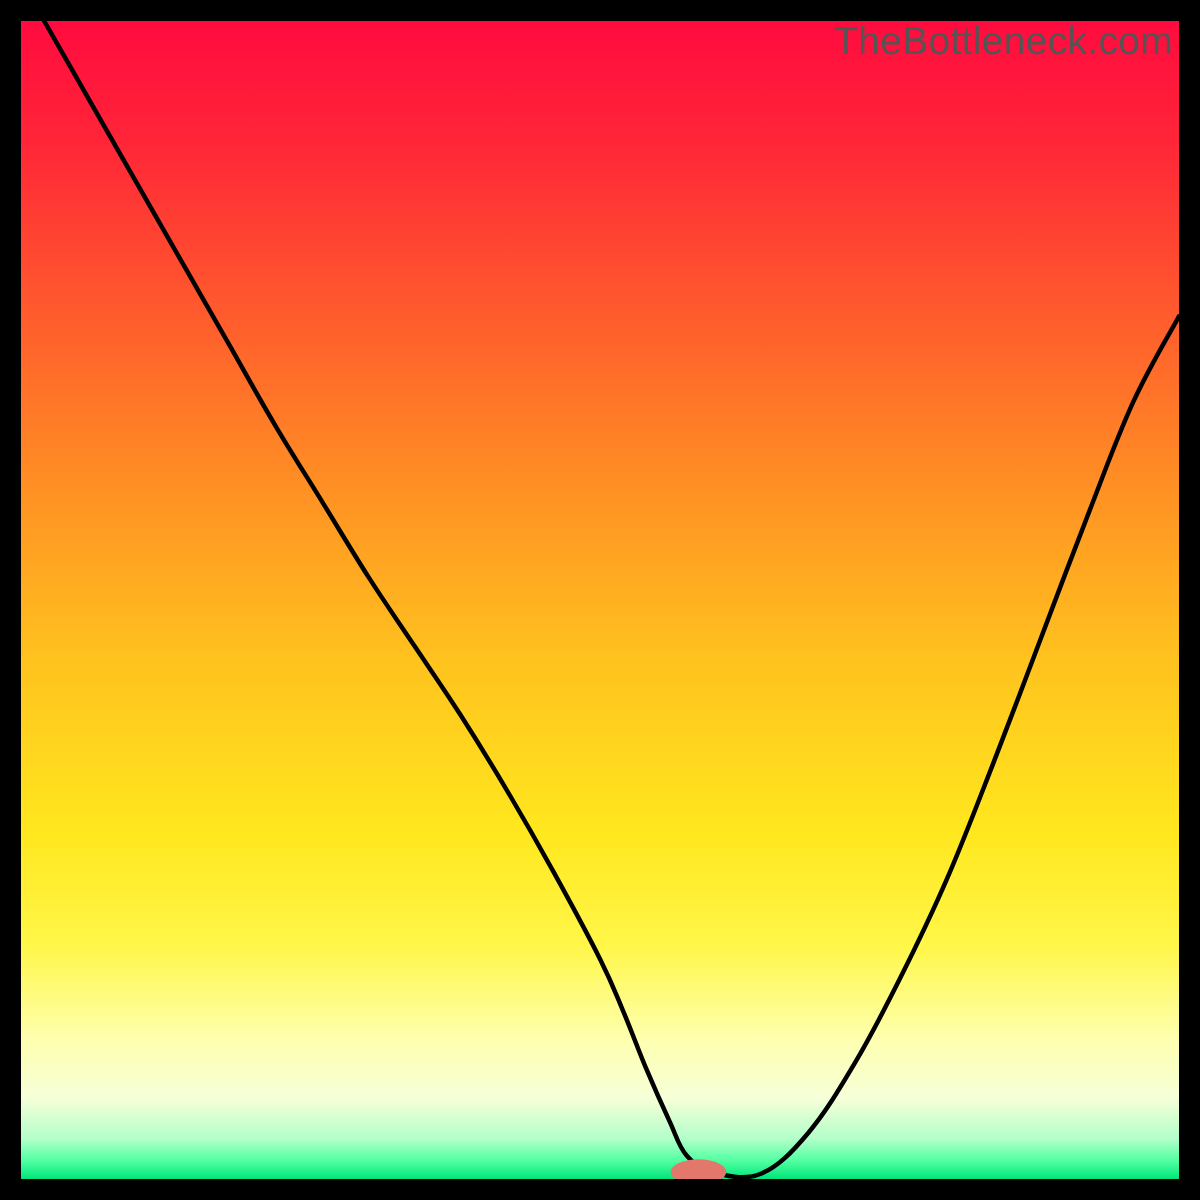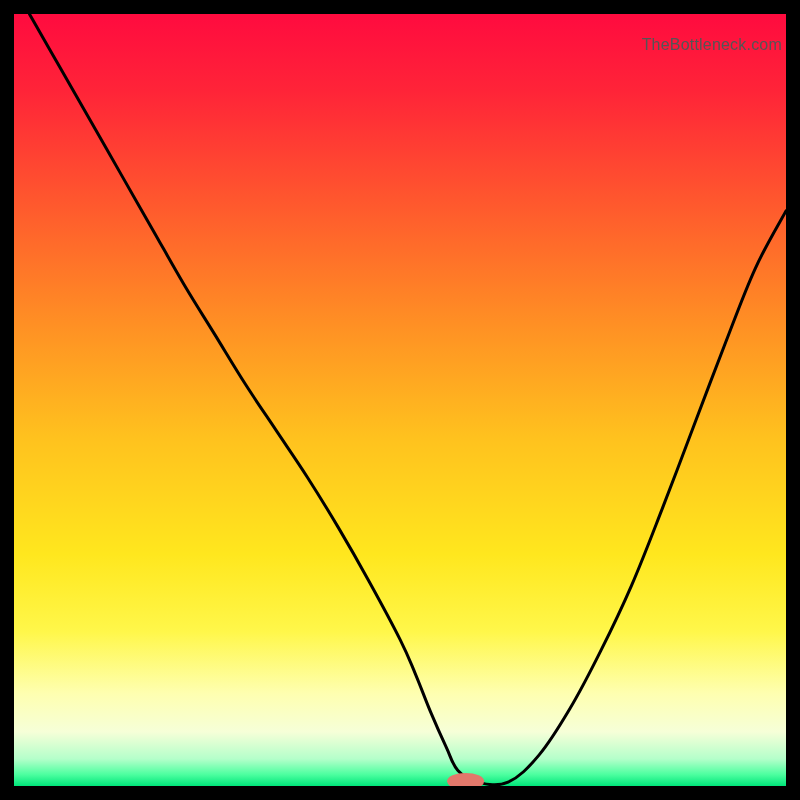--- a/index.html
+++ b/index.html
@@ -24,25 +24,24 @@
     left: 0;
     top: 0;
     width: 772px;
     height: 772px;
   }
   .watermark {
     position: absolute;
     top: -2px;
     right: 4px;
     color: #555;
-    font-size: 16px;
+    font-size: 26px;
     font-weight: 500;
     letter-spacing: 0.2px;
     user-select: none;
-    margin-top: 24px;
   }
 </style>
 </head>
 <body>
 
 <div class="frame">
   <svg class="plot" viewBox="0 0 772 772" preserveAspectRatio="none">
     <defs>
       <linearGradient id="bgGrad" x1="0" y1="0" x2="0" y2="1">
           <stop offset="0%" stop-color="#ff0b3f"></stop>

